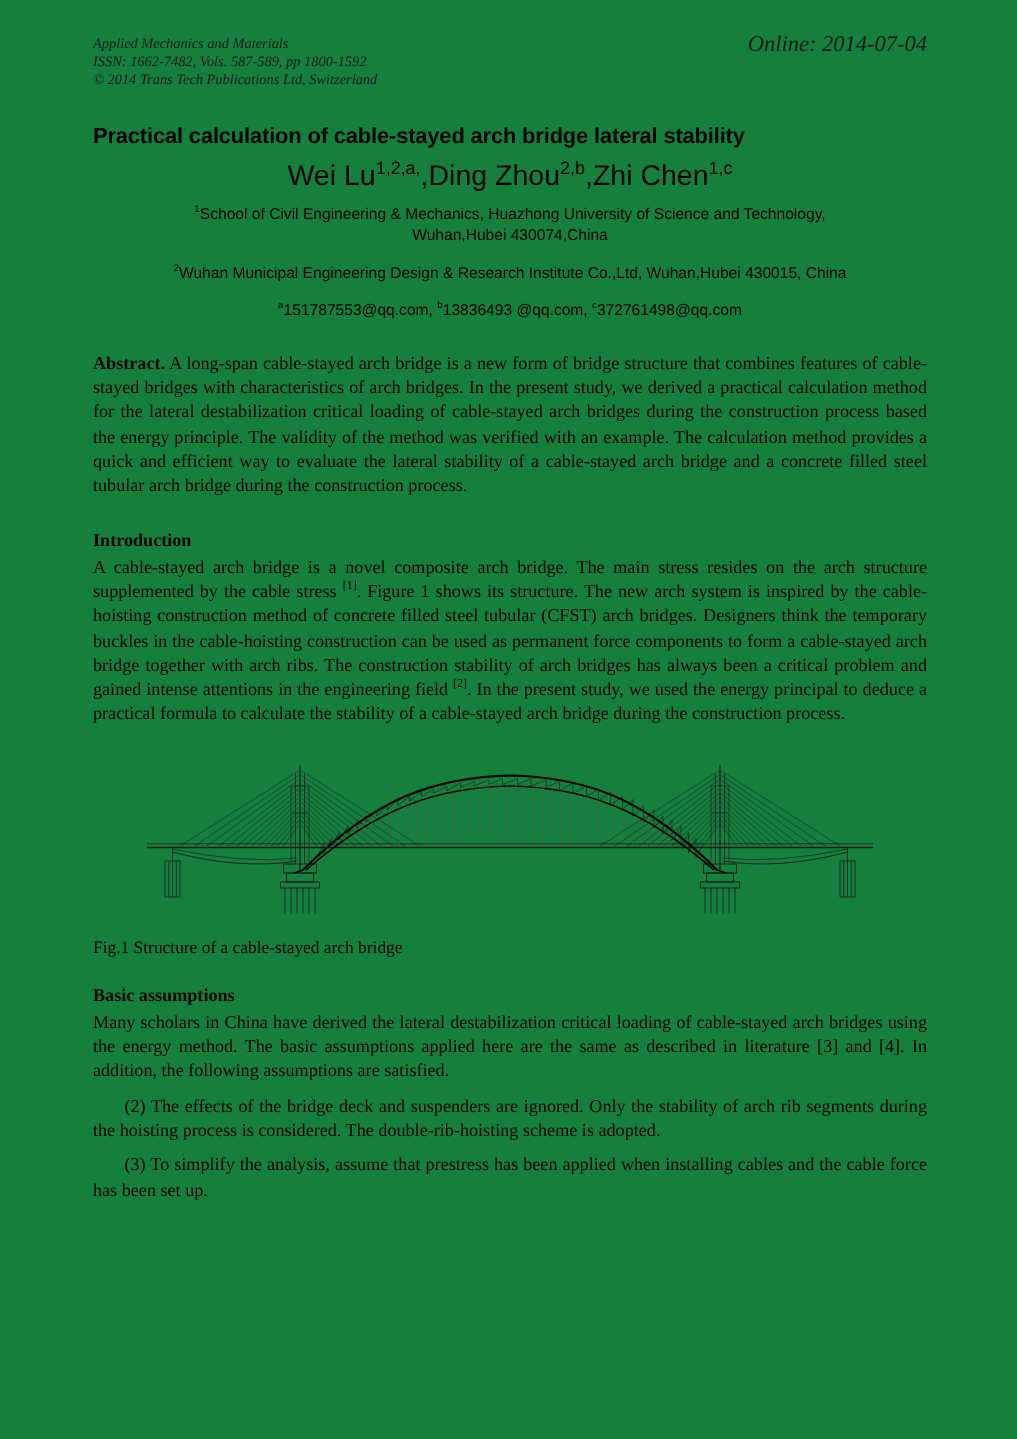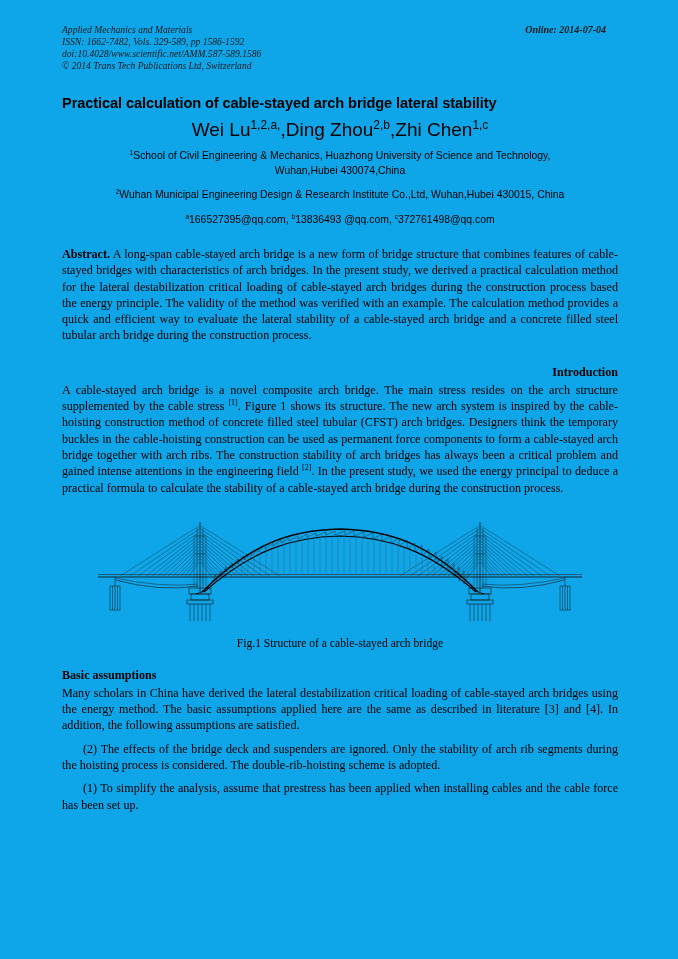--- a/index.html
+++ b/index.html
@@ -14,46 +14,45 @@
     position: relative;
     font-family: "Liberation Serif", "DejaVu Serif", serif;
     color: #000000;
     overflow: hidden;
   }
   .page {
     position: absolute;
     left: 0; top: 0;
     width: 678px;
     height: 959px;
-    background: #0ea5e9;
+    background: #15803d;
   }
   .content {
     position: absolute;
     left: 62px;
     top: 24px;
     width: 556px;
   }
 
   
   .masthead {
     position: relative;
     font-family: "Liberation Serif", "DejaVu Serif", serif;
     font-style: italic;
     font-size: 9.6px;
     line-height: 12.1px;
     color: #1a1a1a;
   }
   .masthead .line { white-space: nowrap; }
   .masthead .online {
     position: absolute;
-    right: 12px;
+    right: 0;
     top: 0;
     font-style: italic;
-    font-size: 10px;
-    font-weight: bold;
+    font-size: 15px;
   }
 
   
   .title {
     margin-top: 22px;
     text-align: left;
     font-family: "Liberation Sans", "DejaVu Sans", sans-serif;
     font-weight: bold;
     font-size: 14.6px;
     line-height: 18px;
@@ -112,77 +111,75 @@
     font-size: 0.66em;
     vertical-align: super;
     line-height: 0;
   }
   .heading {
     margin-top: 20px;
     font-family: "Liberation Serif", "DejaVu Serif", serif;
     font-weight: bold;
     font-size: 12.1px;
     line-height: 16px;
-    text-align: right;
   }
   .subheading {
     margin-top: 16px;
     font-family: "Liberation Serif", "DejaVu Serif", serif;
     font-weight: bold;
     font-size: 12.1px;
     line-height: 16px;
   }
   .para.afterhead { margin-top: 2px; }
   .indent { text-indent: 21px; }
 
   
   .figure-wrap {
     margin-top: 18px;
     text-align: center;
   }
   .figure-wrap svg { display: block; margin: 0 auto; }
   .figcaption {
     margin-top: 10px;
-    text-align: center;
+    text-align: left;
     font-family: "Liberation Serif", "DejaVu Serif", serif;
     font-size: 11.6px;
     line-height: 15px;
   }
 </style>
 </head>
 <body>
 
 <div class="page">
   <div class="content">
 
     <div class="masthead">
       <div class="line">Applied Mechanics and Materials</div>
-      <div class="line">ISSN: 1662-7482, Vols. 329-589, pp 1586-1592</div>
-      <div class="line">doi:10.4028/www.scientific.net/AMM.587-589.1586</div>
+      <div class="line">ISSN: 1662-7482, Vols. 587-589, pp 1800-1592</div>
       <div class="line">© 2014 Trans Tech Publications Ltd, Switzerland</div>
       <div class="online">Online: 2014-07-04</div>
     </div>
 
     <div class="title">Practical calculation of cable-stayed arch bridge lateral stability</div>
 
     <div class="authors">
       <span><span>Wei Lu</span><sup>1,2,a,</sup></span><span><span>,Ding Zhou</span><sup>2,b</sup></span><span><span>,Zhi Chen</span><sup>1,c</sup></span>
     </div>
 
     <div class="affil">
       <sup>1</sup><span>School of Civil Engineering &amp; Mechanics, Huazhong University of Science and Technology,</span>
       <div>Wuhan,Hubei 430074,China</div>
     </div>
 
     <div class="affil second">
       <sup>2</sup><span>Wuhan Municipal Engineering Design &amp; Research Institute Co.,Ltd, Wuhan,Hubei 430015, China</span>
     </div>
 
     <div class="emails">
-      <sup>a</sup><span>166527395@qq.com,</span>
+      <sup>a</sup><span>151787553@qq.com,</span>
       <sup>b</sup><span>13836493 @qq.com,</span>
       <sup>c</sup><span>372761498@qq.com</span>
     </div>
 
 
     <div class="para">
       <span class="bold">Abstract.</span>
       <span>A long-span cable-stayed arch bridge is a new form of bridge structure that combines features of cable-stayed bridges with characteristics of arch bridges. In the present study, we derived a practical calculation method for the lateral destabilization critical loading of cable-stayed arch bridges during the construction process based the energy principle. The validity of the method was verified with an example. The calculation method provides a quick and efficient way to evaluate the lateral stability of a cable-stayed arch bridge and a concrete filled steel tubular arch bridge during the construction process.</span>
     </div>
 
@@ -448,16 +445,16 @@
           <line x1="388" y1="78" x2="394" y2="80" stroke="#000" stroke-width="0.9"></line>
 
         </g>
       </svg>
       <div class="figcaption">Fig.1  Structure of a cable-stayed arch bridge</div>
     </div>
 
     <div class="subheading">Basic assumptions</div>
     <div class="para afterhead">Many scholars in China have derived the lateral destabilization critical loading of cable-stayed arch bridges using the energy method. The basic assumptions applied here are the same as described in literature [3] and [4]. In addition, the following assumptions are satisfied.</div>
     <div class="para tight indent">(2) The effects of the bridge deck and suspenders are ignored. Only the stability of arch rib segments during the hoisting process is considered. The double-rib-hoisting scheme is adopted.</div>
-    <div class="para tight indent">(1) To simplify the analysis, assume that prestress has been applied when installing cables and the cable force has been set up.</div>
+    <div class="para tight indent">(3) To simplify the analysis, assume that prestress has been applied when installing cables and the cable force has been set up.</div>
 
   </div>
 </div>
 
 </body></html>

